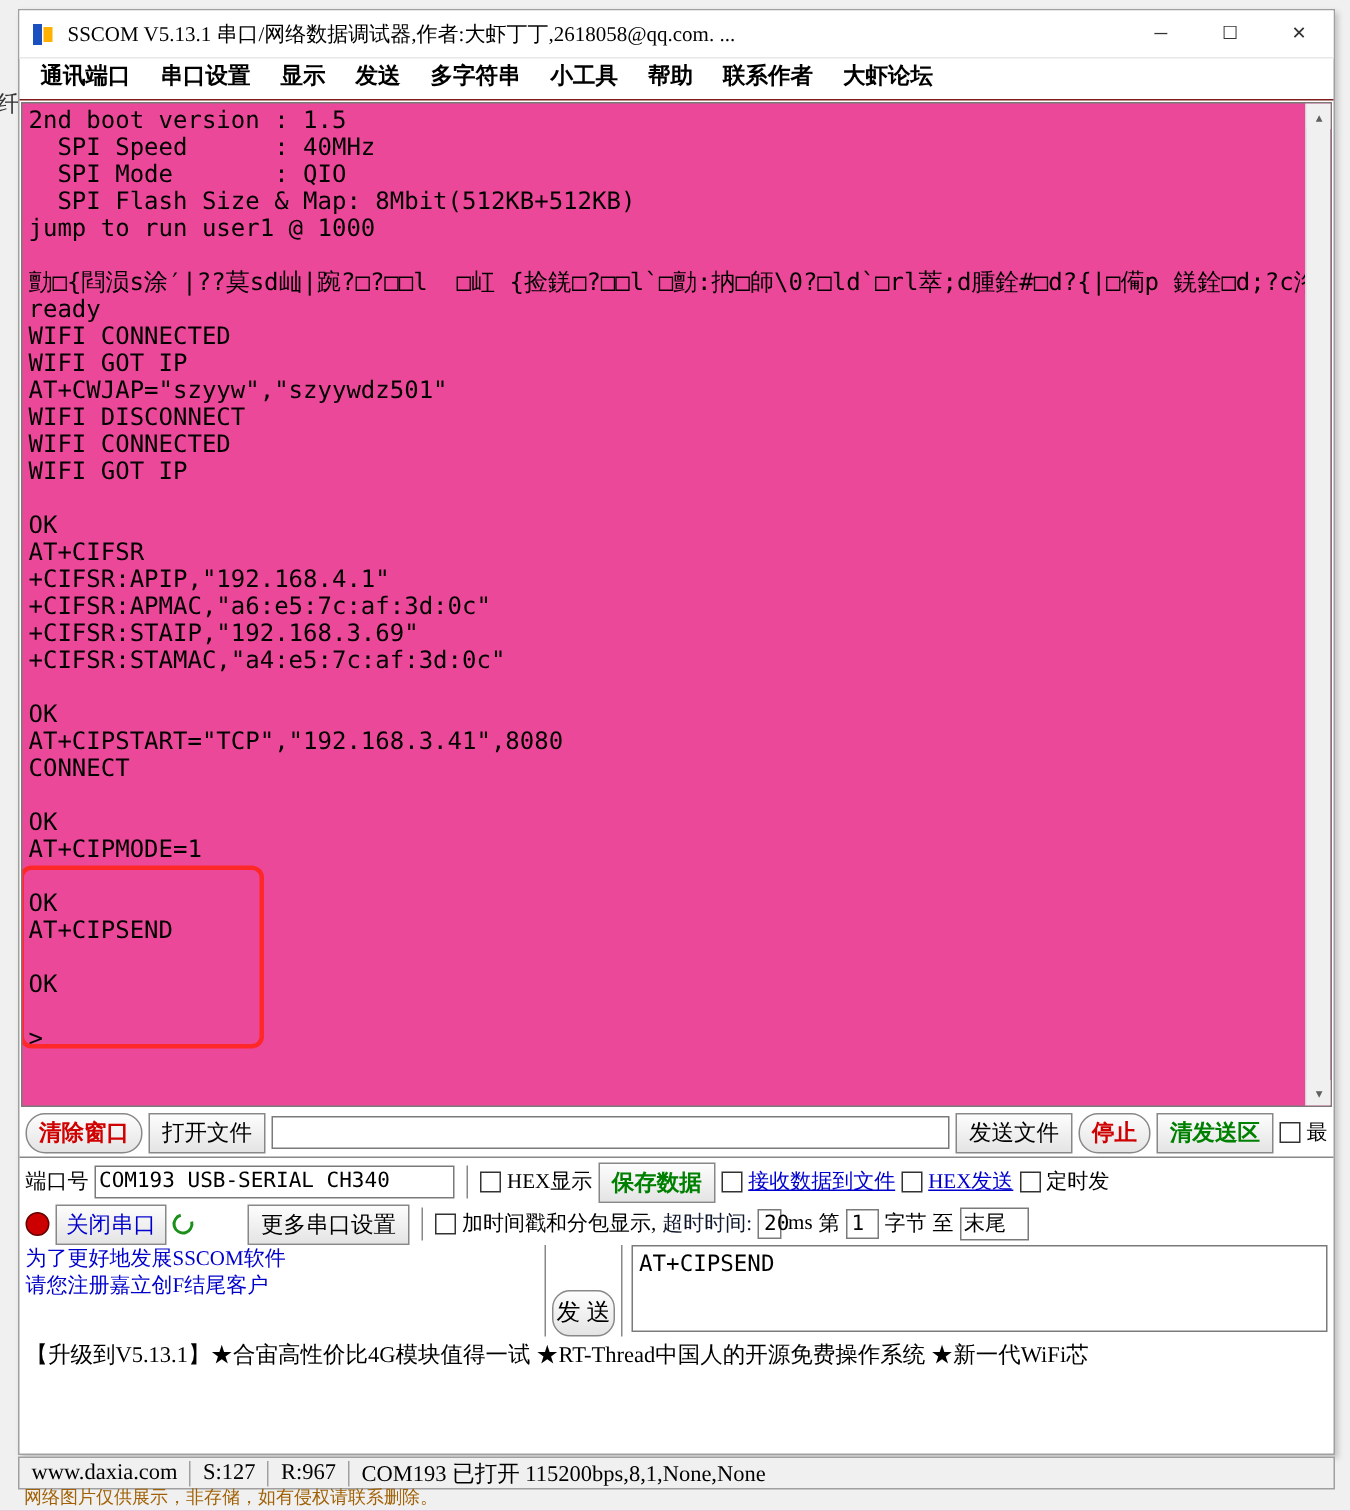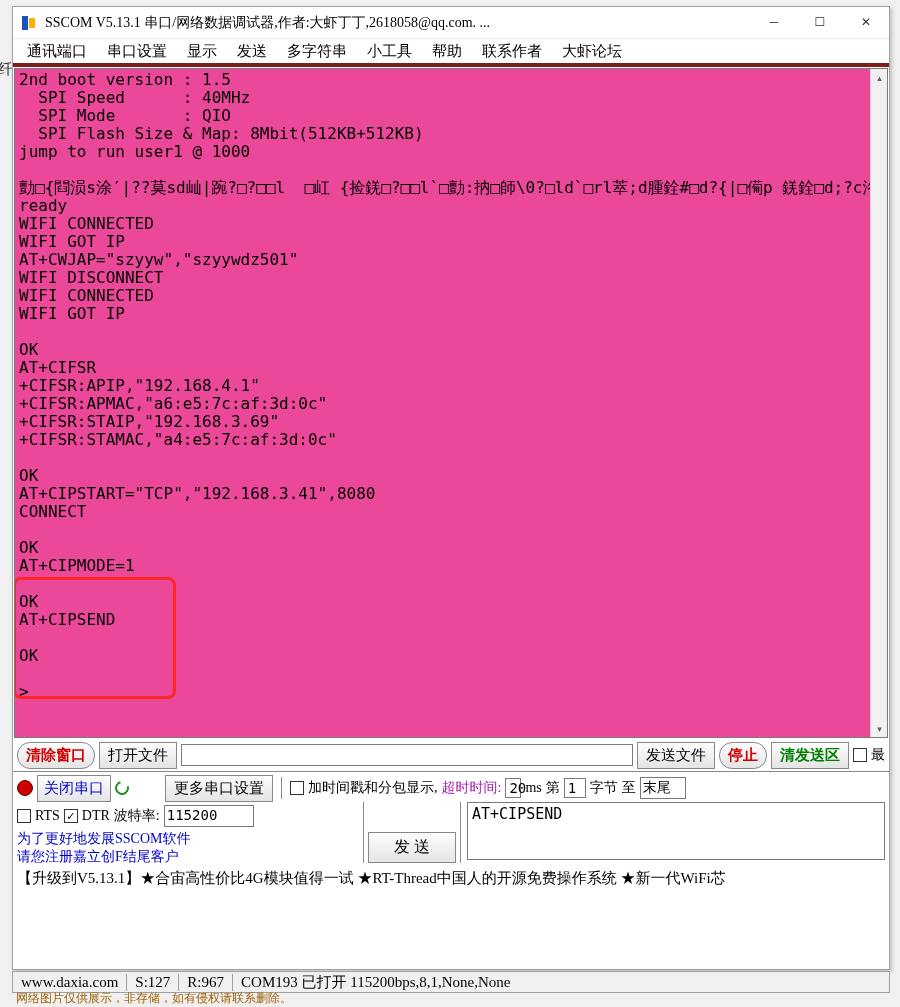--- a/index.html
+++ b/index.html
@@ -34,24 +34,25 @@
   }
   .titlebar .title { flex: 1; white-space: nowrap; overflow: hidden; text-overflow: ellipsis; }
   .titlebar .btns { display: flex; }
   .titlebar .btn {
     width: 46px; height: 30px;
     display: flex; align-items: center; justify-content: center;
     font-size: 12px; color: #333;
   }
   .menubar {
     height: 28px;
-    display: flex; align-items: center;
+    display: flex; align-items: flex-start;
     padding: 0 4px;
     font-size: 15px;
-    border-bottom: 4px solid #7f1d1d;
+    border-bottom: 1px solid #7f1d1d;
+    font-weight: bold;
   }
   .menubar .mitem { padding: 2px 10px; cursor: default; }
   .terminal {
     position: relative;
     height: 670px;
     border: 1px solid #7a7a7a;
     margin: 1px;
     background: #ec4899;
     overflow: hidden;
   }
@@ -131,21 +132,21 @@
   }
   .numinput {
     border: 1px solid #7a7a7a;
     background: #fff;
     width: 16px; height: 20px;
     font-size: 14px;
     padding: 1px 3px;
     font-family: "NSimSun", monospace;
   }
   .underline-link { color: #0000cc; text-decoration: underline; }
-  .greyed { color: #a21caf; }
+  .greyed { color: #0f172a; }
   .circle {
     width: 16px; height: 16px; border-radius: 50%;
     display: inline-block;
   }
   .circle.red { background: #cc0000; border: 1px solid #660000; }
   .circle.refresh {
     border: 2px solid #1a8f1a; width: 14px; height: 14px;
     border-top-color: transparent; border-radius: 50%;
     transform: rotate(30deg);
   }
@@ -267,20 +268,34 @@
     <span class="btn3d">打开文件</span>
     <div class="file-input"></div>
     <span class="btn3d">发送文件</span>
     <span class="btn3d btn-red">停止</span>
     <span class="btn3d btn-green">清发送区</span>
     <span class="checkbox"></span>
     <span>最</span>
   </div>
 
   <div class="panel">
+    <div class="row">
+      <span>端口号</span>
+      <span class="selectlike" style="width:240px;">COM193 USB-SERIAL CH340</span>
+      <span style="border-left:1px solid #888; height:22px; margin:0 4px;"></span>
+      <span class="checkbox"></span>
+      <span>HEX显示</span>
+      <span class="btn3d btn-green">保存数据</span>
+      <span class="checkbox"></span>
+      <span class="underline-link">接收数据到文件</span>
+      <span class="checkbox"></span>
+      <span class="underline-link">HEX发送</span>
+      <span class="checkbox"></span>
+      <span>定时发</span>
+    </div>
 
     <div class="row">
       <span class="circle red"></span>
       <span class="btn3d bluetxt" style="padding:3px 6px;">关闭串口</span>
       <span class="circle refresh"></span>
       <span style="width:28px;"></span>
       <span class="btn3d">更多串口设置</span>
       <span style="border-left:1px solid #888; height:22px; margin:0 4px;"></span>
       <span class="checkbox"></span>
       <span>加时间戳和分包显示,</span>
@@ -289,36 +304,28 @@
       <span>ms</span>
       <span>第</span>
       <span class="numinput" style="width:22px;">1</span>
       <span>字节</span>
       <span>至</span>
       <span class="selectlike" style="width:46px;">末尾</span>
     </div>
 
     <div class="row2">
       <div style="width:340px;">
-        <div class="row">
-          <span class="checkbox"></span>
-          <span>RTS</span>
-          <span class="checkbox checked"></span>
-          <span>DTR</span>
-          <span>波特率:</span>
-          <span class="selectlike" style="width:90px;">115200</span>
-        </div>
         <div style="font-size:14px;">
           <div class="bluetxt">为了更好地发展SSCOM软件</div>
           <div class="bluetxt">请您注册嘉立创F结尾客户</div>
         </div>
       </div>
       <div style="display:flex;flex-direction:column;align-items:center;gap:26px;border-left:1px solid #888;border-right:1px solid #888;padding:0 4px;">
         <span style="height:4px"></span>
-        <span class="btn3d" style="padding:4px 25px;font-size:16px;">发  送</span>
+        <span class="btn3d" style="padding:4px 2px;font-size:16px;border-radius:12px;">发  送</span>
       </div>
       <div class="send-field">AT+CIPSEND</div>
     </div>
   </div>
 
   <div class="bottom-banner">【升级到V5.13.1】★合宙高性价比4G模块值得一试  ★RT-Thread中国人的开源免费操作系统  ★新一代WiFi芯</div>
 
 </div>
 
 <div class="status-strip">

